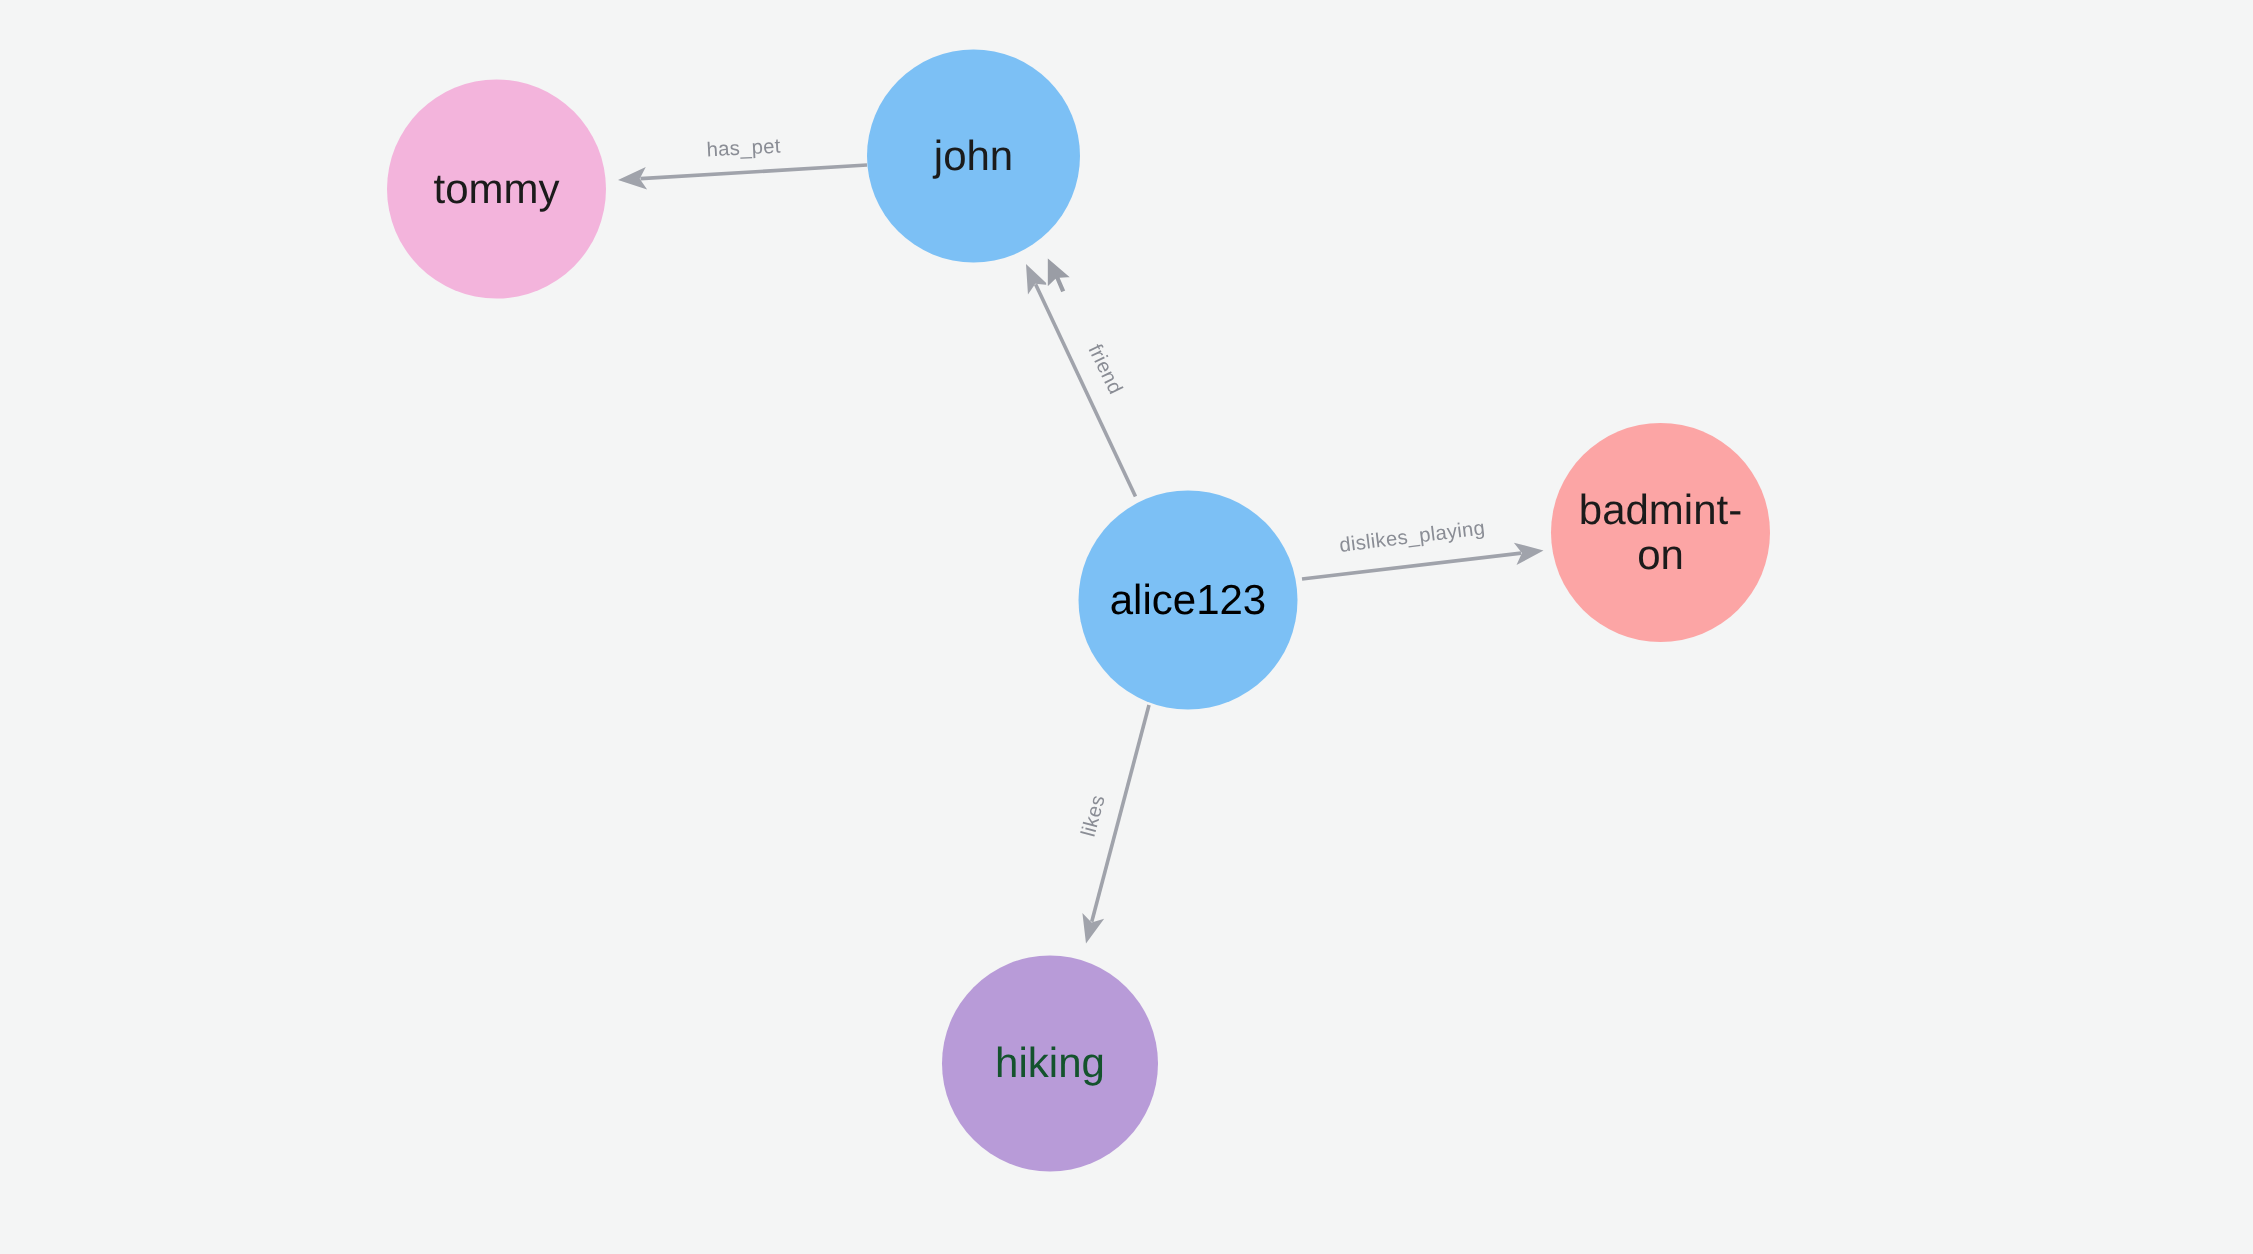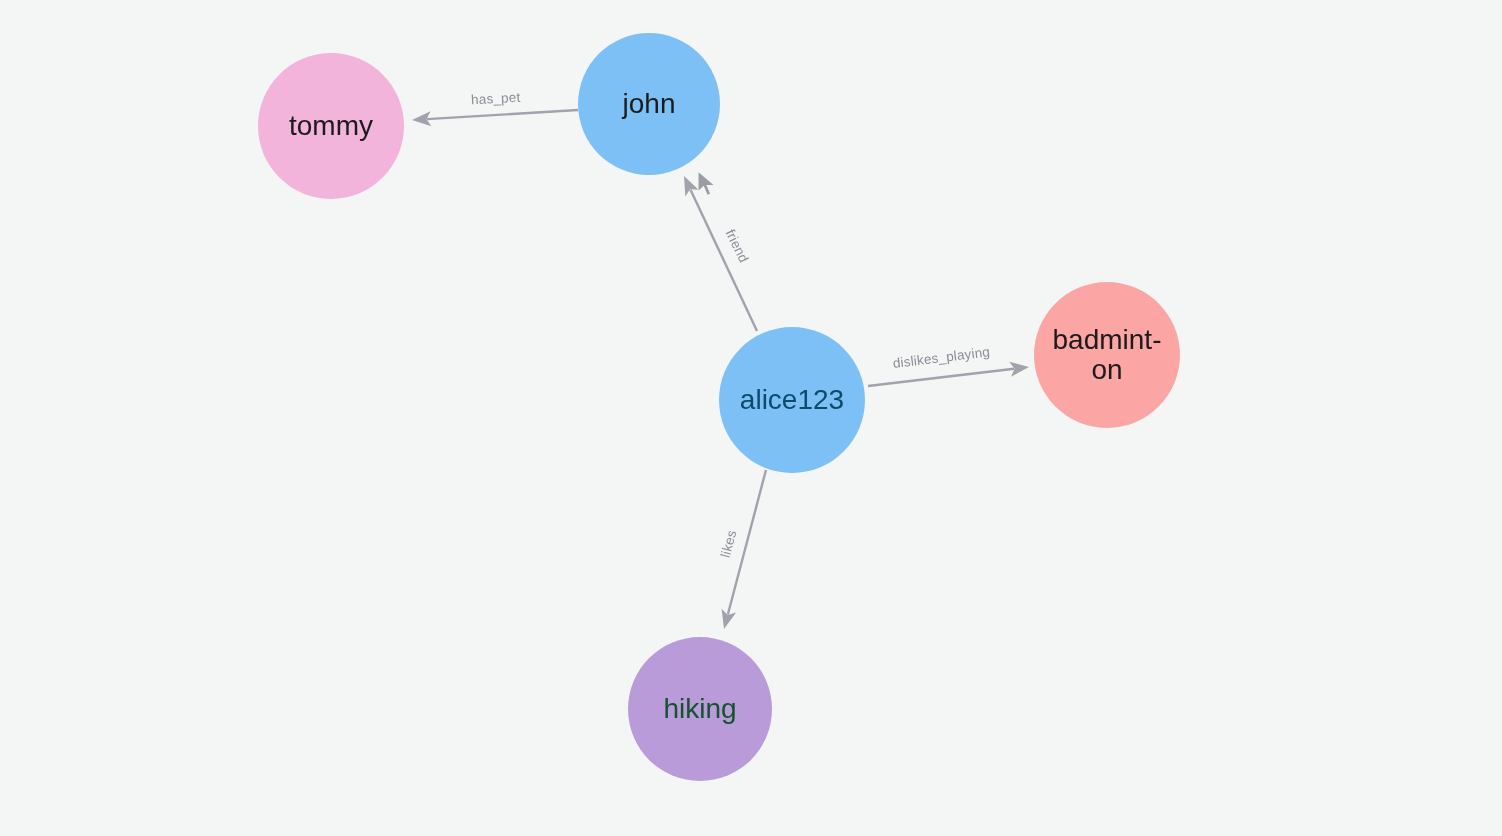--- a/index.html
+++ b/index.html
@@ -91,21 +91,21 @@
     </svg>
 
   <div id="node-layer">
       <div class="node" style="left: 258px; top: 53px; width: 146px; height: 146px; background: rgb(243, 180, 220);">
         <span class="node-label" style="color: rgb(27, 27, 27);">tommy</span>
       </div>
       <div class="node" style="left: 578px; top: 33px; width: 142px; height: 142px; background: rgb(124, 192, 245);">
         <span class="node-label" style="color: rgb(27, 27, 27);">john</span>
       </div>
       <div class="node" style="left: 719px; top: 327px; width: 146px; height: 146px; background: rgb(124, 192, 245);">
-        <span class="node-label" style="color: #0c4a6e;">alice123</span>
+        <span class="node-label" style="color: #000000;">alice123</span>
       </div>
       <div class="node" style="left: 1034px; top: 282px; width: 146px; height: 146px; background: #fca5a5; justify-content: center;">
         <span class="node-label" style="color: rgb(27, 27, 27);">badmint-
 on</span>
       </div>
       <div class="node" style="left: 628px; top: 637px; width: 144px; height: 144px; background: rgb(184, 155, 216);">
         <span class="node-label" style="color: #14532d;">hiking</span>
       </div>
     </div>
 

